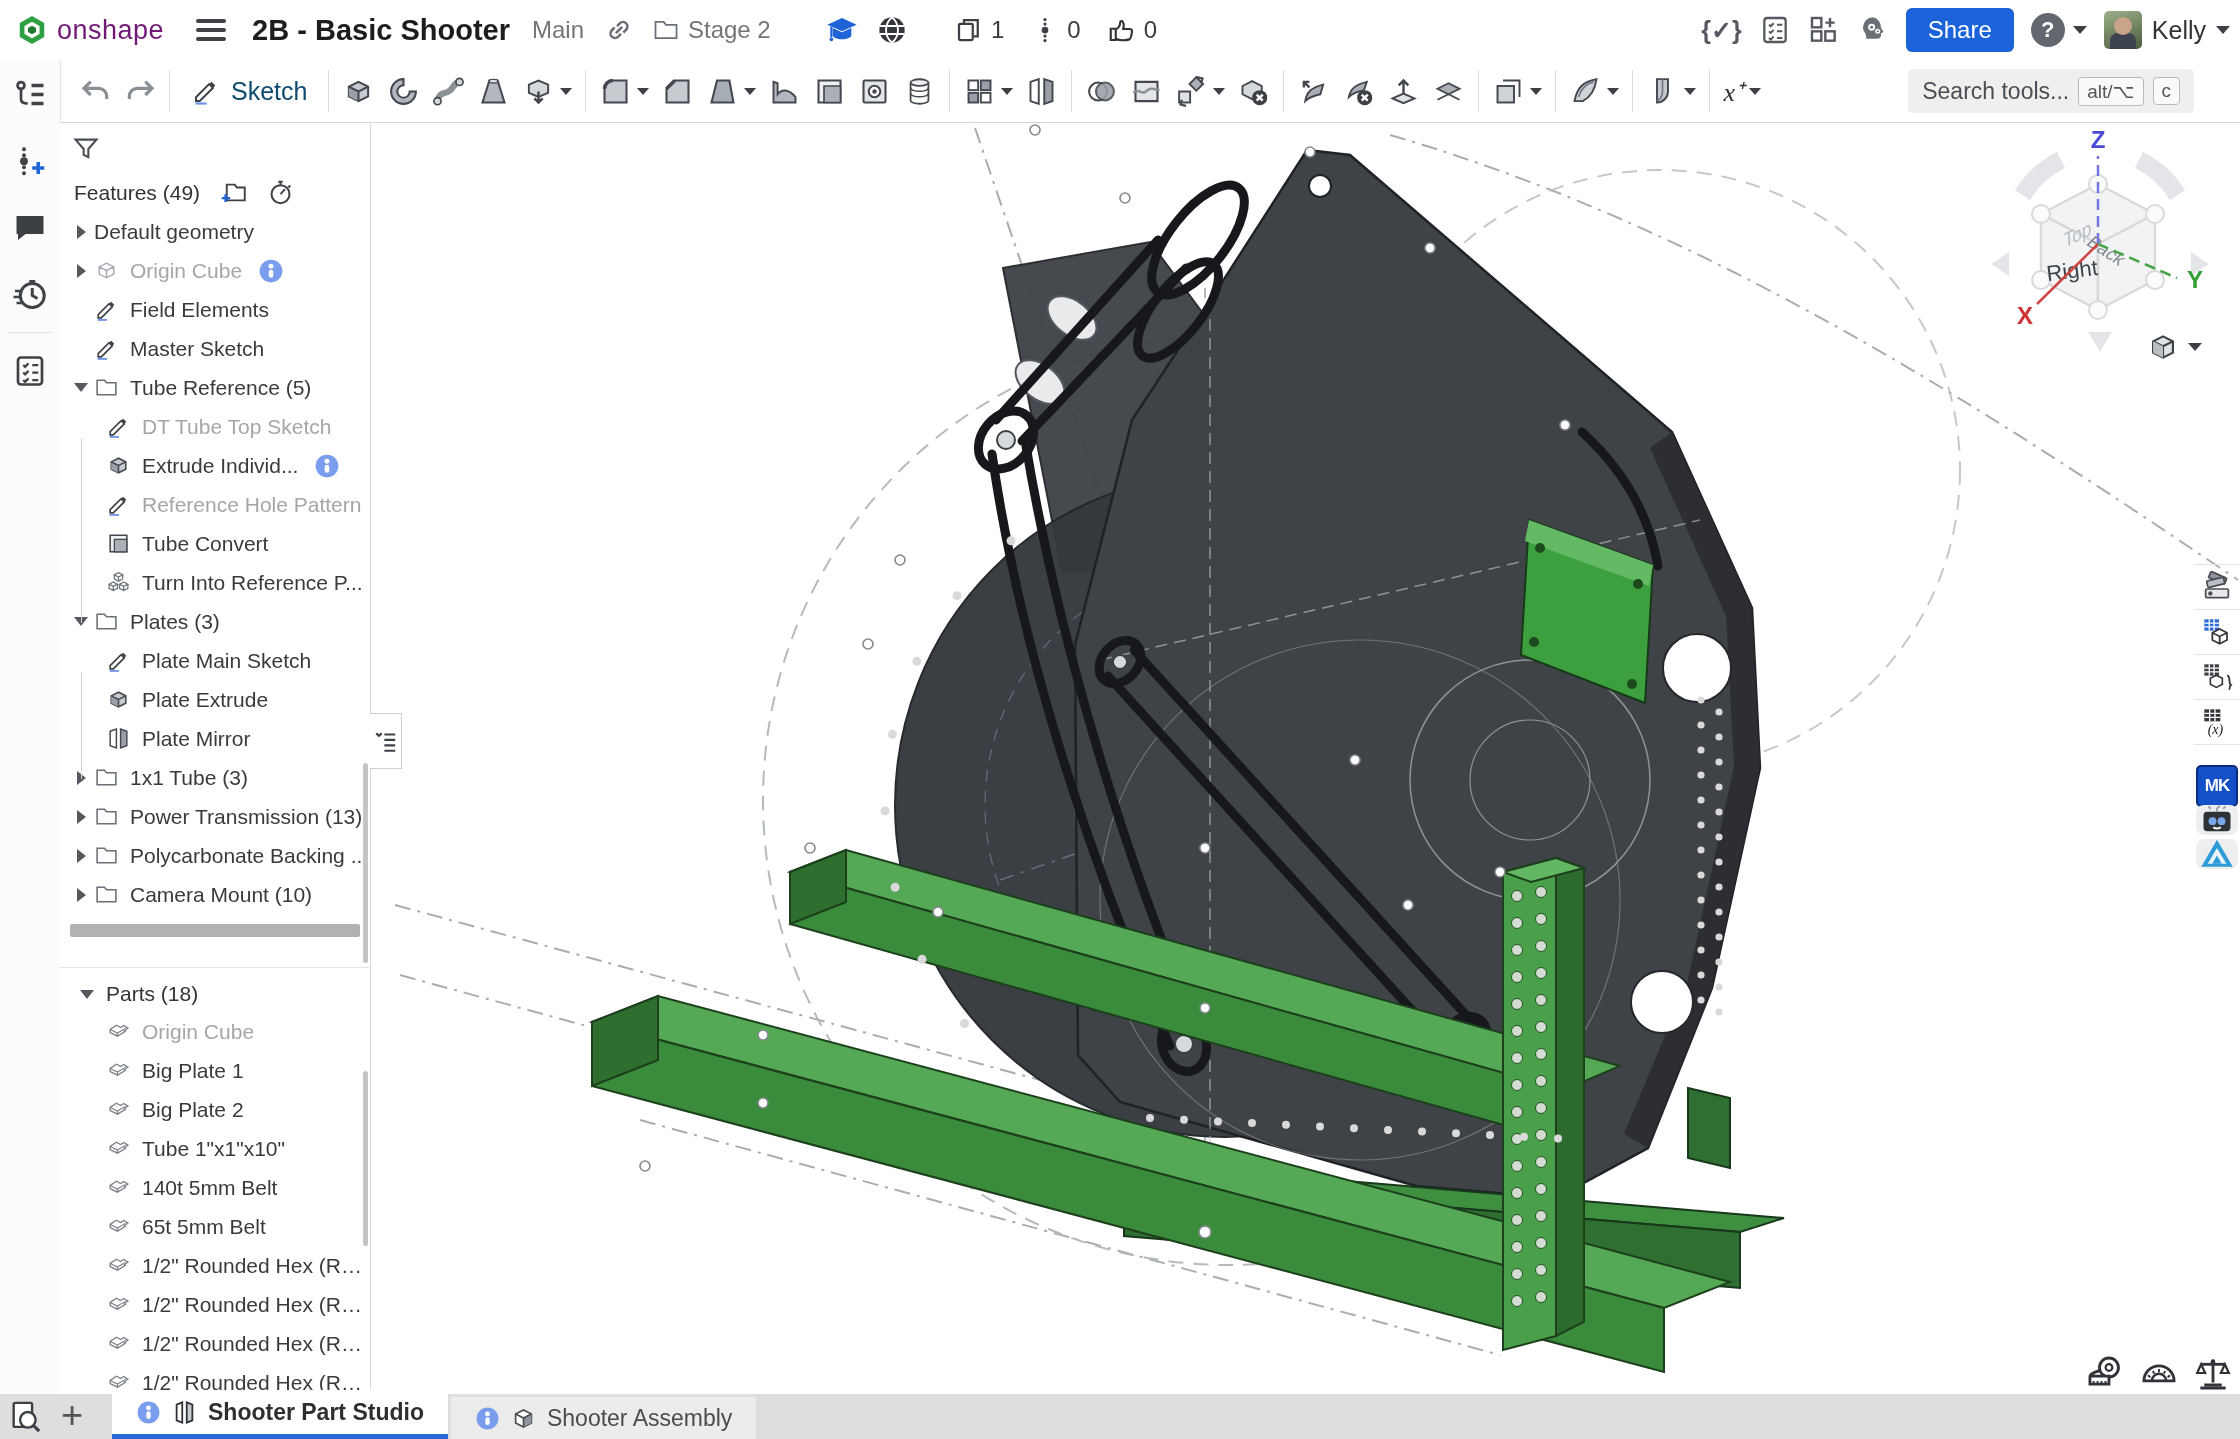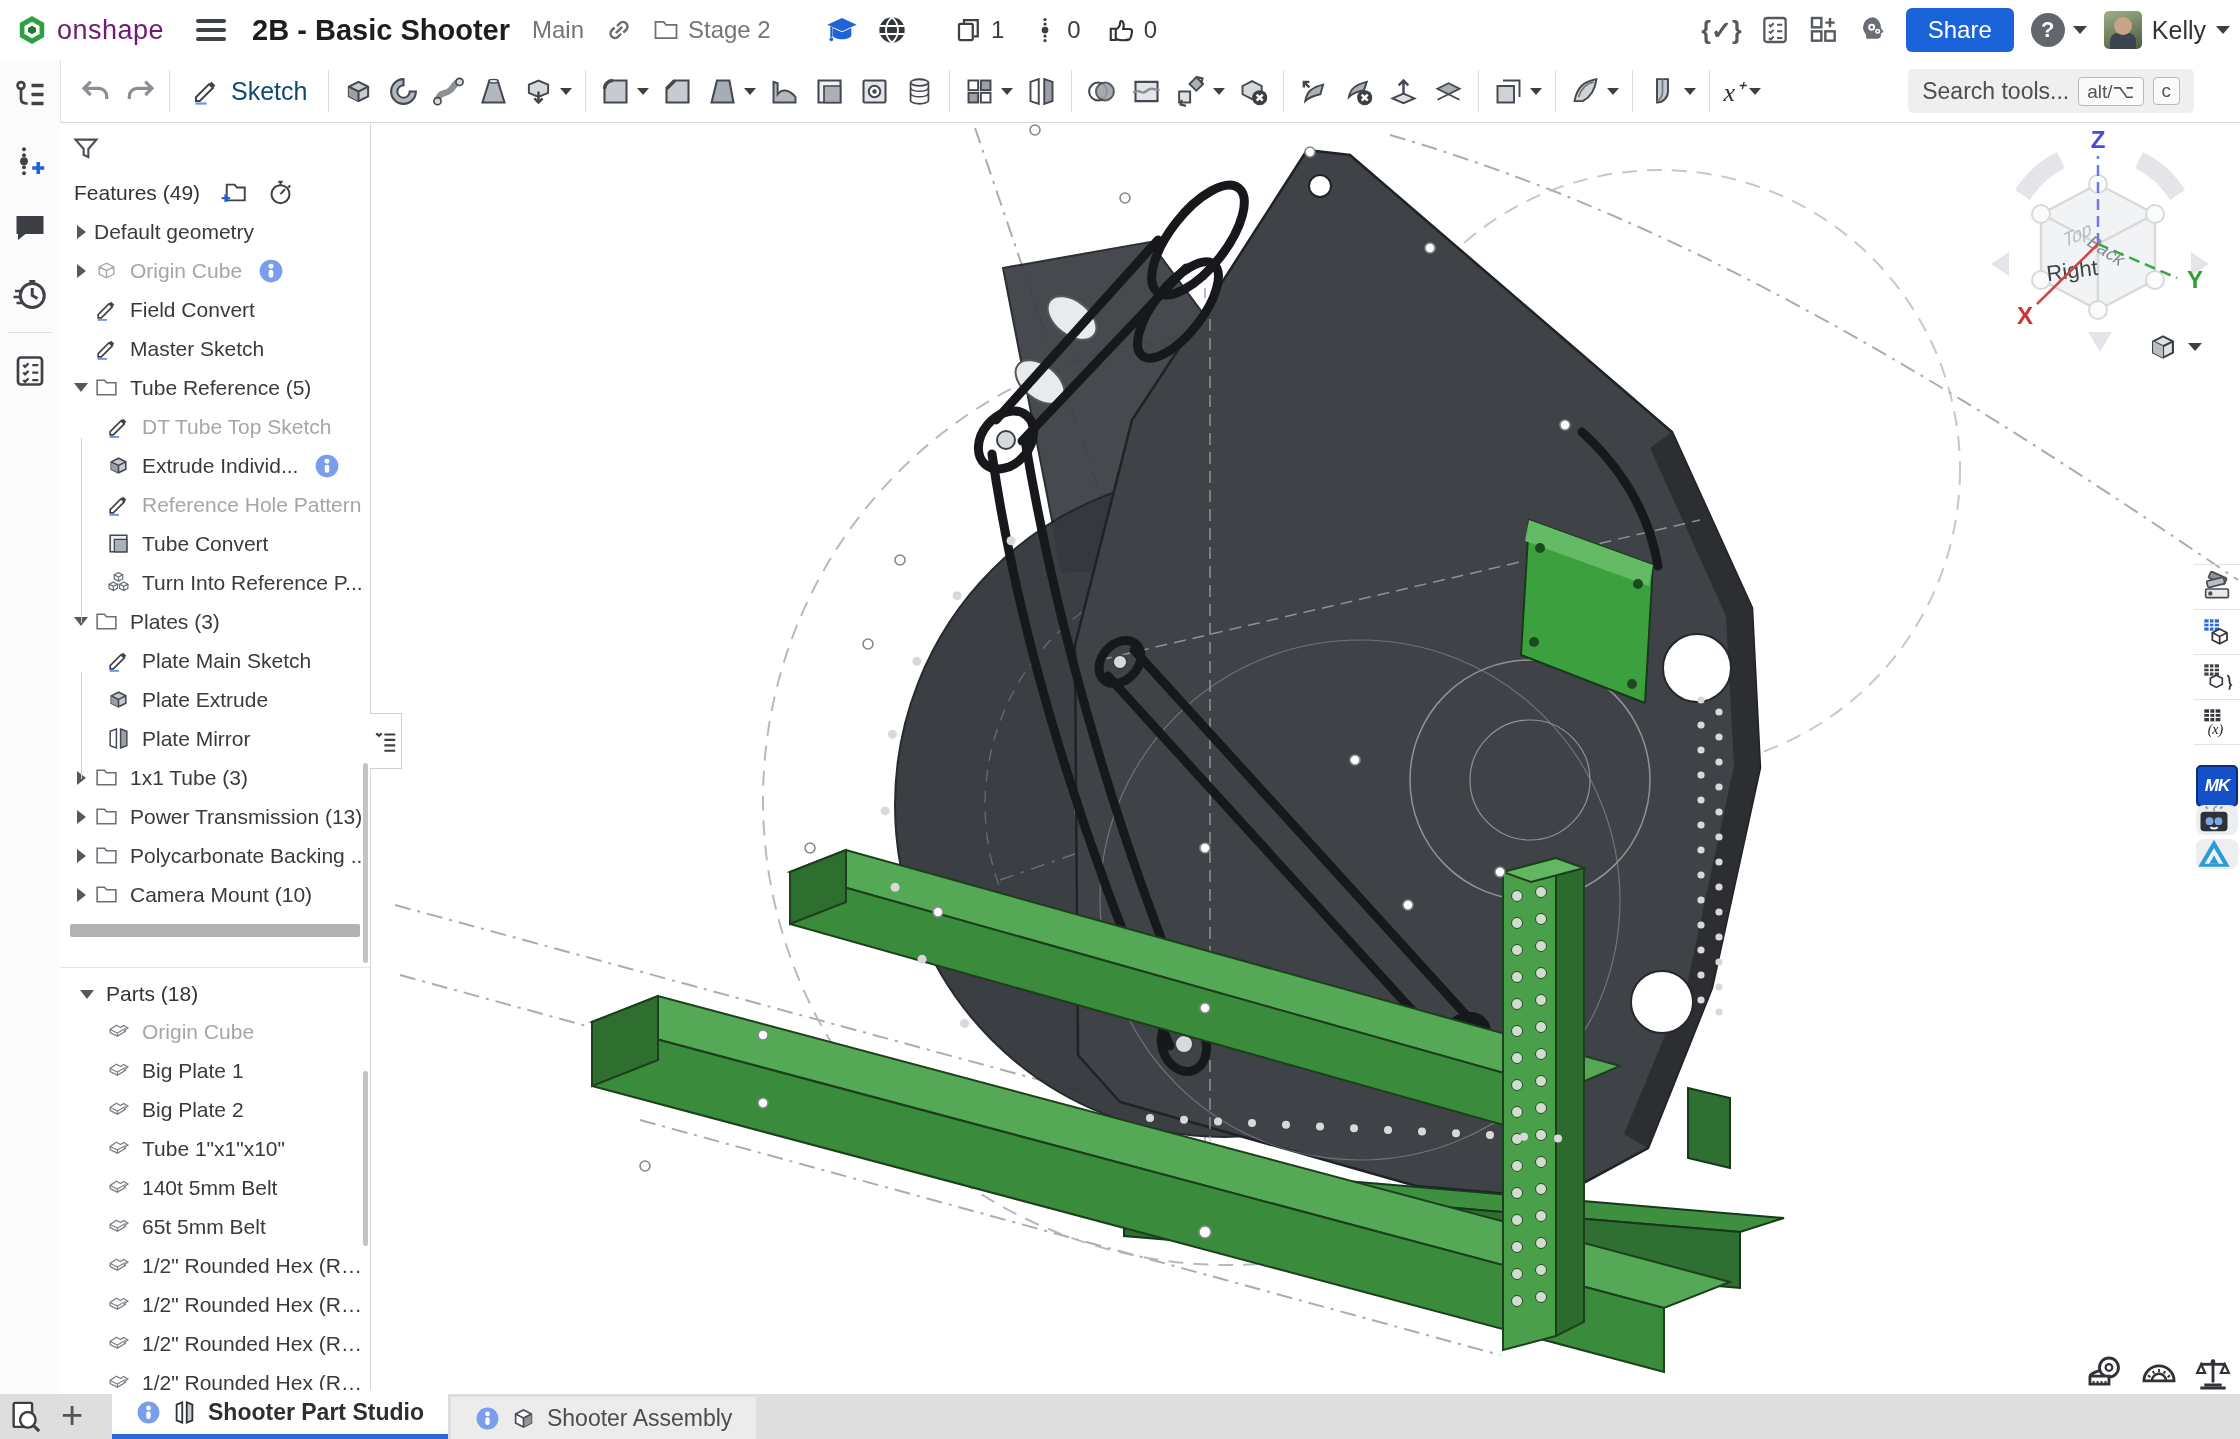--- a/index.html
+++ b/index.html
@@ -102,22 +102,22 @@
   .tab .ic{width:27px;height:27px;}
   .tab .badge{margin-left:0;width:25px;height:25px;}
 
   
   .viewcube{position:absolute;left:1985px;top:126px;width:230px;height:234px;z-index:5;}
   .cube-btn{position:absolute;left:2146px;top:330px;display:flex;align-items:center;gap:8px;z-index:5;cursor:pointer;}
   .right-stack{position:absolute;left:2194px;top:564px;width:46px;z-index:5;}
   .rs-item{width:46px;height:44px;display:flex;align-items:center;justify-content:center;border-top:1px solid #e4e4e4;cursor:pointer;}
   .rs-item:last-child{border-bottom:1px solid #e4e4e4;}
   .rs-apps{margin-top:26px;display:flex;flex-direction:column;gap:4px;align-items:center;}
-  .rs-app{width:42px;height:30px;border-radius:8px;display:flex;align-items:center;
-          background:#eceef0;cursor:pointer;font-style:italic;}
+  .rs-app{width:42px;height:30px;border-radius:8px;display:flex;align-items:center;justify-content:center;
+          background:#eceef0;cursor:pointer;}
   .mk{width:38px;height:38px;border-radius:5px;background:#1450c8;border:2px solid #0b2c7a;color:#fff;
       font-weight:bold;font-size:17px;display:flex;align-items:center;justify-content:center;letter-spacing:-1px;}
   .measure-bar{position:absolute;left:2086px;top:1354px;display:flex;gap:16px;align-items:center;z-index:5;}
   .measure-bar .ic{width:38px;height:38px;cursor:pointer;}
 </style>
 </head>
 <body>
 
 <svg width="0" height="0" style="position:absolute">
 <defs>
@@ -966,21 +966,21 @@
         <span class="lbl">Origin Cube</span>
         <svg class="ic badge" style="width: 26px; height: 26px;">
           <use href="#sy-linked-badge"></use>
         </svg>
       </div>
       <div class="row">
         <span class="chev spacer"></span>
         <svg class="ic" style="width: 25px; height: 25px;">
           <use href="#sy-sketch"></use>
         </svg>
-        <span class="lbl">Field Convert</span>
+        <span class="lbl">Field Elements</span>
       </div>
       <div class="row">
         <span class="chev spacer"></span>
         <svg class="ic" style="width: 25px; height: 25px;">
           <use href="#sy-sketch"></use>
         </svg>
         <span class="lbl">Master Sketch</span>
       </div>
       <div class="row">
         <span class="chev down"></span>

